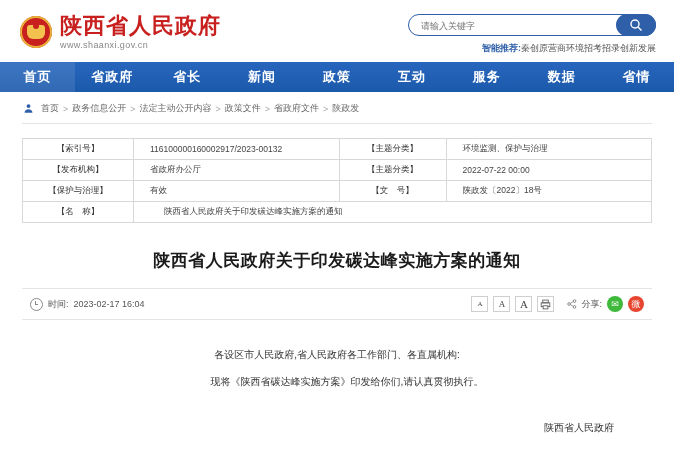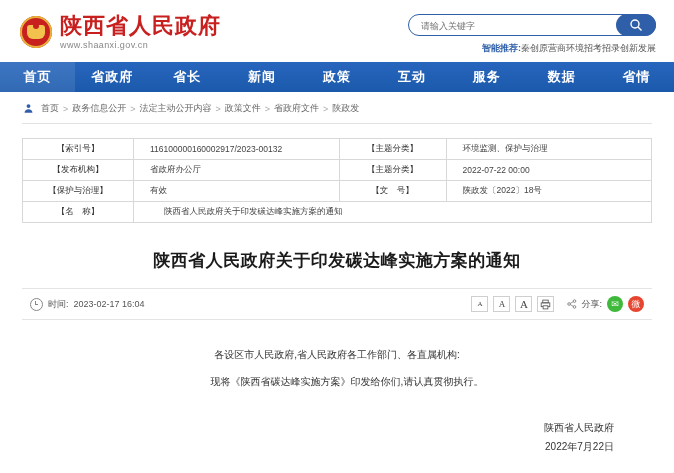--- a/index.html
+++ b/index.html
@@ -466,16 +466,15 @@
     </div>
   </div>
 
   <div class="body-text">
     <p>各设区市人民政府,省人民政府各工作部门、各直属机构:</p>
     <p class="indent">现将《陕西省碳达峰实施方案》印发给你们,请认真贯彻执行。</p>
   </div>
 
   <div class="signature">
     <div>陕西省人民政府</div>
-    <div>2022年7月22日</div>
   </div>
 
 </div>
 
 </body></html>

